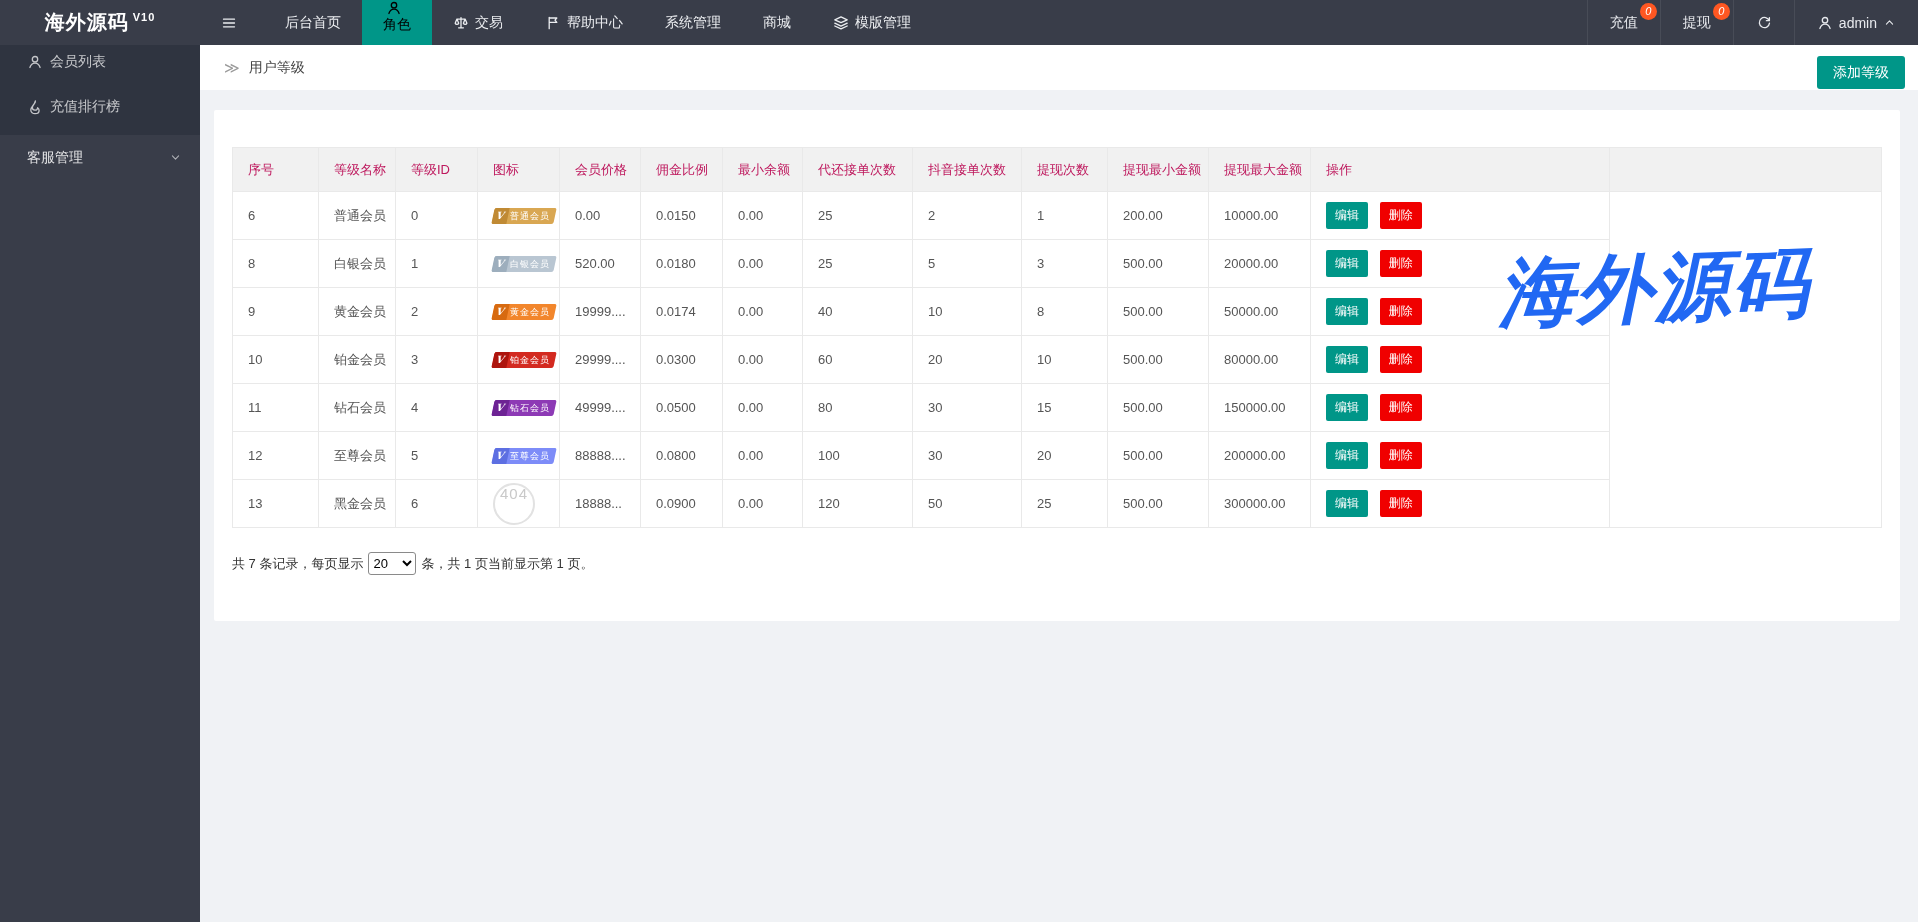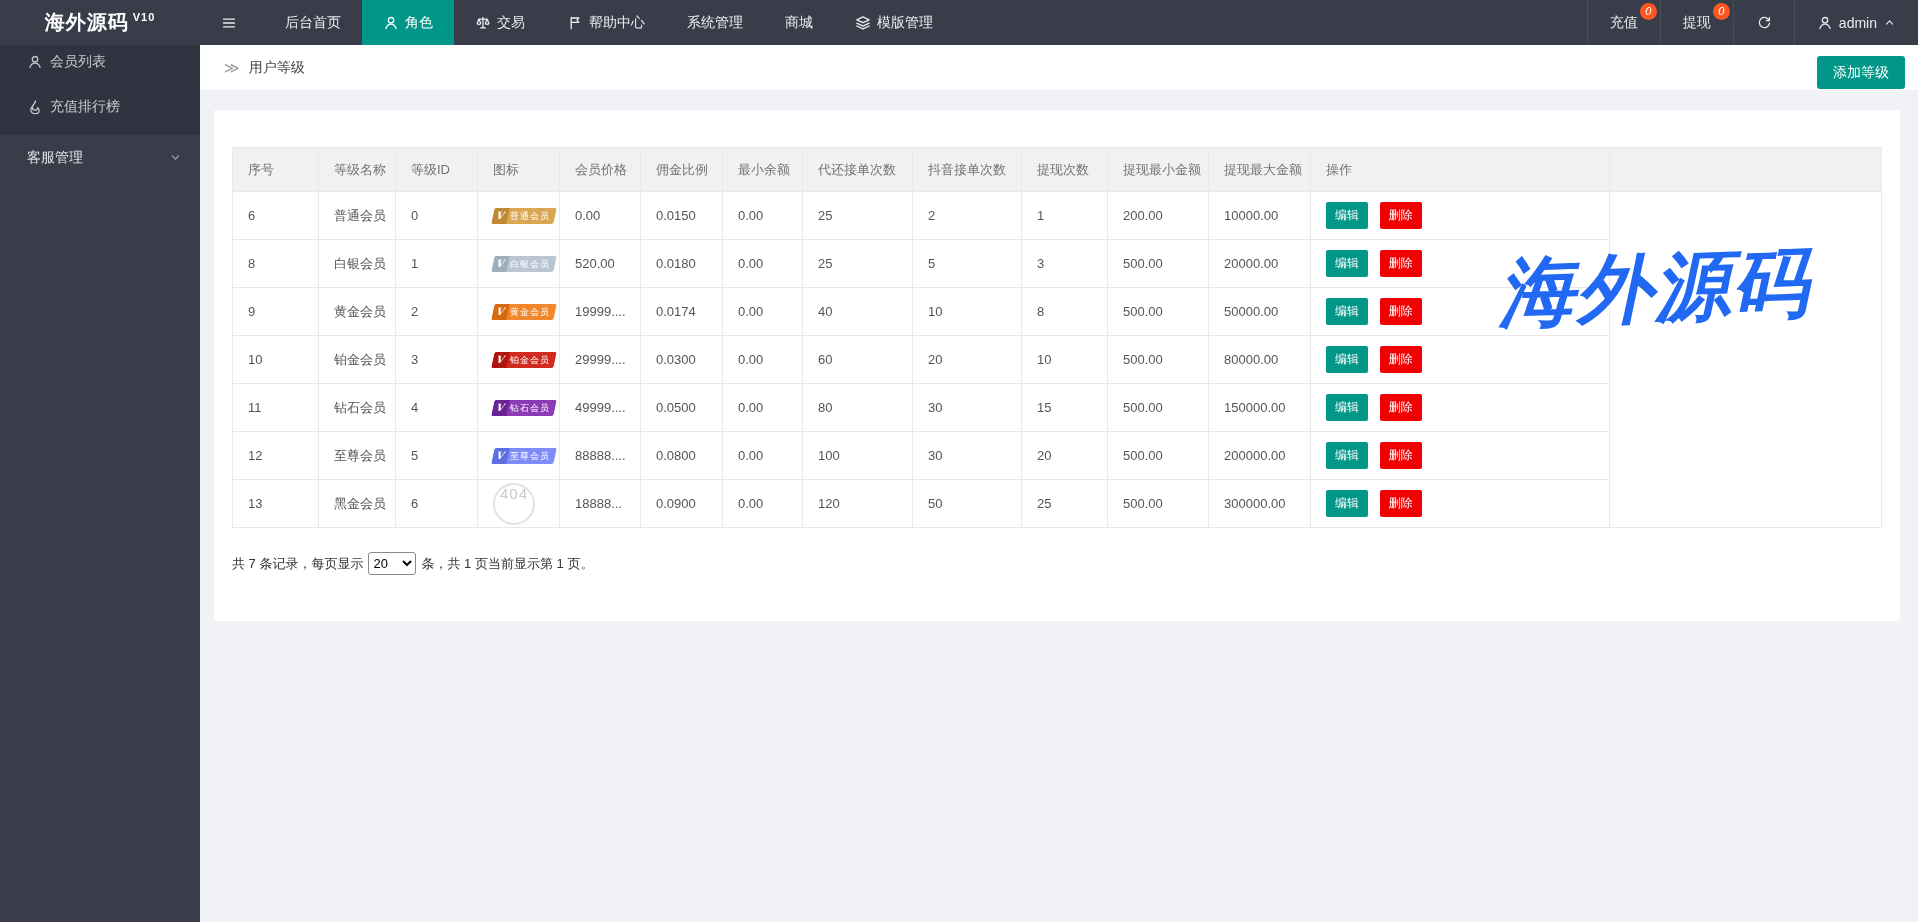--- a/index.html
+++ b/index.html
@@ -9,21 +9,21 @@
   
   .navbar { position:absolute; left:0; top:0; width:1918px; height:45px;
     background:#393d49; display:flex; align-items:stretch; z-index:30; }
   .logo { width:200px; display:flex; align-items:center; justify-content:center;
     color:#fff; font-size:20px; font-weight:bold; letter-spacing:1px; }
   .logo sup { font-size:11px; font-weight:bold; margin-left:4px; transform:translateY(-6px); }
   .nav-items { display:flex; align-items:stretch; }
   .nav-item { display:flex; align-items:center; padding:0 21px; color:#eceef1;
     font-size:14px; cursor:pointer; }
   .nav-item .ic { margin-right:6px; display:flex; }
-  .nav-item.active { background:var(--accent); color:#ffffff; }
+  .nav-item.active { background:var(--accent); color:#000000;flex-direction:column; }
   .nav-right { margin-left:auto; display:flex; align-items:stretch; }
   .nav-right-item { position:relative; display:flex; align-items:center; gap:6px;
     padding:0 22px; color:#e8eaee; font-size:14px; cursor:pointer;
     border-left:1px solid rgba(255,255,255,.08); }
   .nav-badge { position:absolute; top:3px; right:3px; min-width:17px; height:17px;
     line-height:17px; padding:0 4px; border-radius:9px; background:var(--badge);
     color:#fff; font-size:11px; text-align:center; }
   .ic svg { width:16px; height:16px; fill:none; stroke:currentColor;
     stroke-width:1.3; stroke-linecap:round; stroke-linejoin:round; display:block; }
   .ic.sm svg { width:13px; height:13px; }
@@ -49,21 +49,21 @@
     font-size:14px; font-family:inherit; cursor:pointer; }
 
   
   .panel { position:absolute; left:214px; top:110px; width:1686px; height:511px;
     background:#fff; border-radius:2px; padding:37px 18px 0 18px; }
 
   table.levels { border-collapse:collapse; table-layout:fixed; width:1649px;
     font-size:13px; color:#555; }
   table.levels th, table.levels td { border:1px solid #e9e9e9; padding:0 0 0 15px;
     text-align:left; font-weight:normal; overflow:hidden; white-space:nowrap; }
-  table.levels th { background:#f1f1f1; height:44px; color:#737373; }
+  table.levels th { background:#f1f1f1; height:44px; color:#be185d; }
   table.levels td { height:48px; background:#fff; }
   td.spacer { background:#fff; }
 
   .c1{width:86px}.c2{width:77px}.c3{width:82px}.c4{width:82px}.c5{width:81px}
   .c6{width:82px}.c7{width:80px}.c8{width:110px}.c9{width:109px}.c10{width:86px}
   .c11{width:101px}.c12{width:102px}.c13{width:299px}.c14{width:272px}
 
   
   .lv-badge { display:inline-flex; align-items:center; height:16px;
     transform:skewX(-12deg); border-radius:2px; overflow:hidden; }

